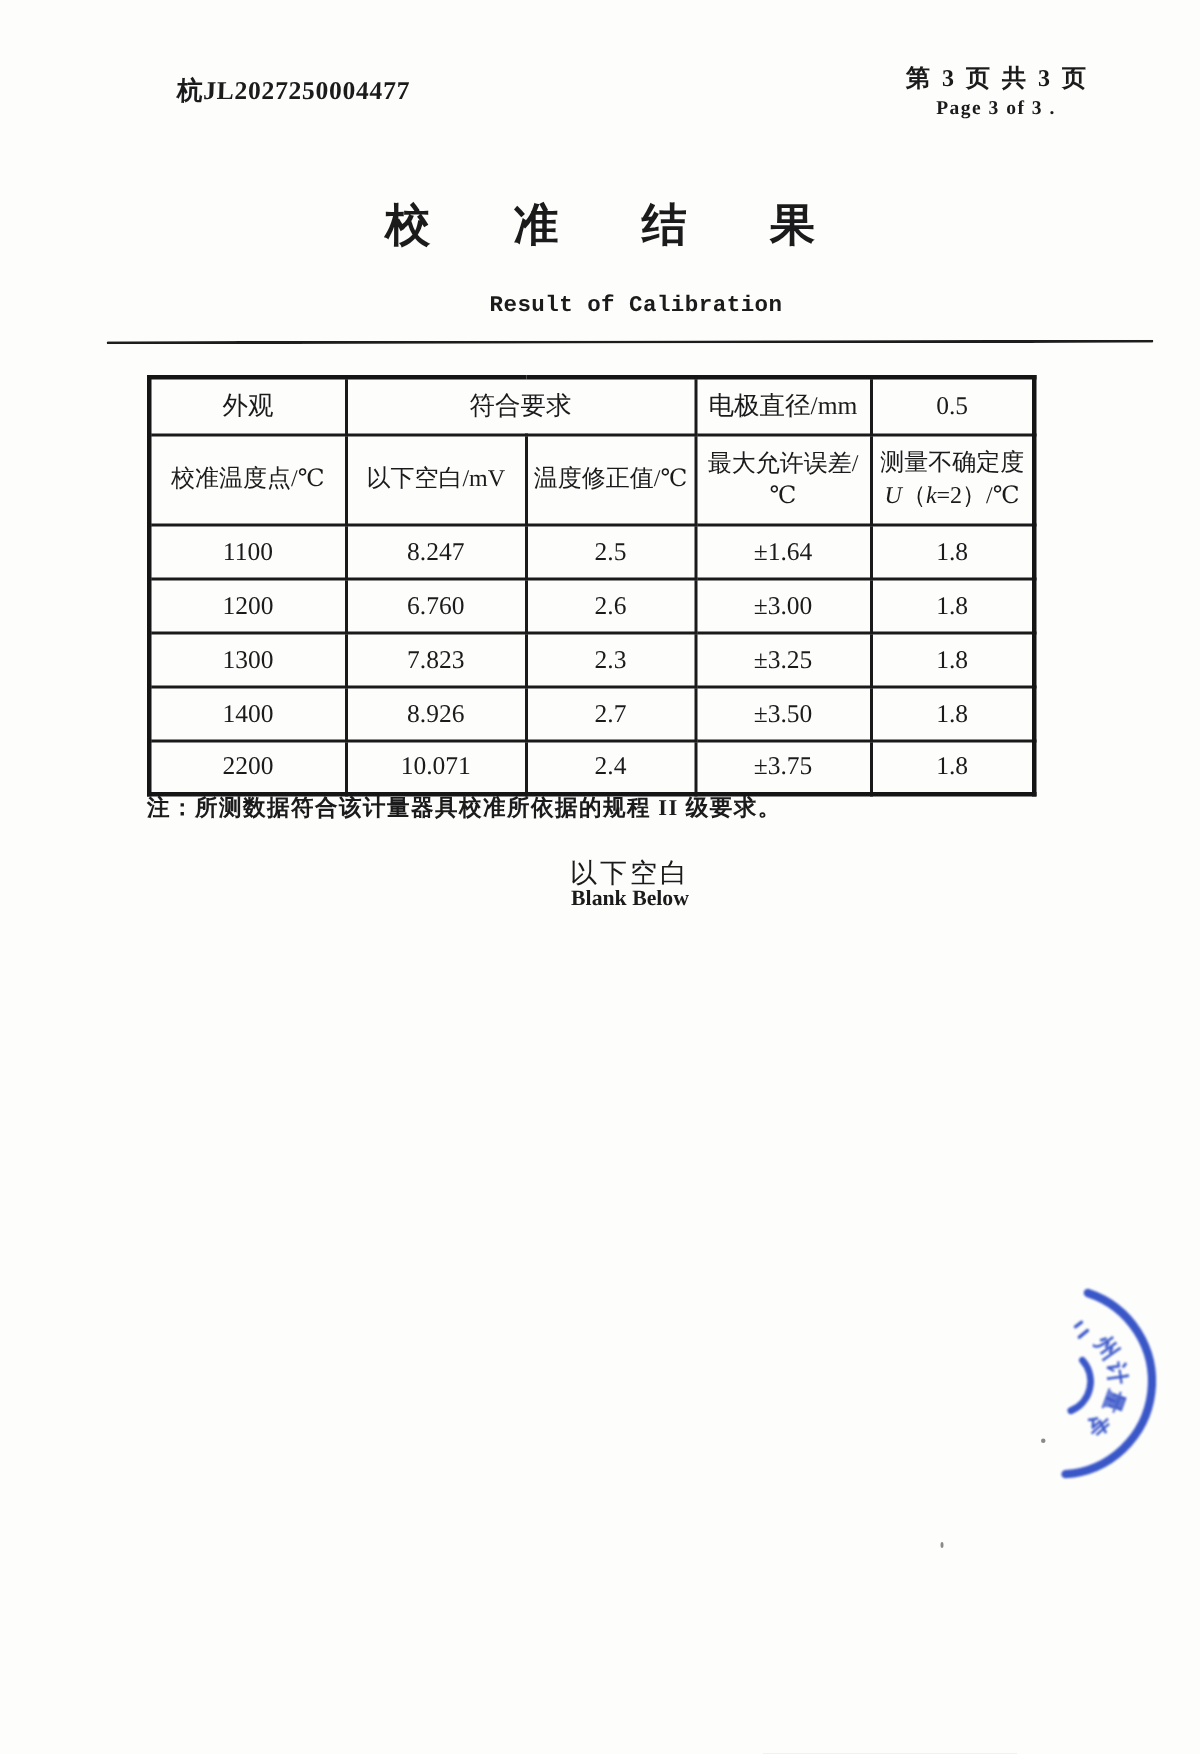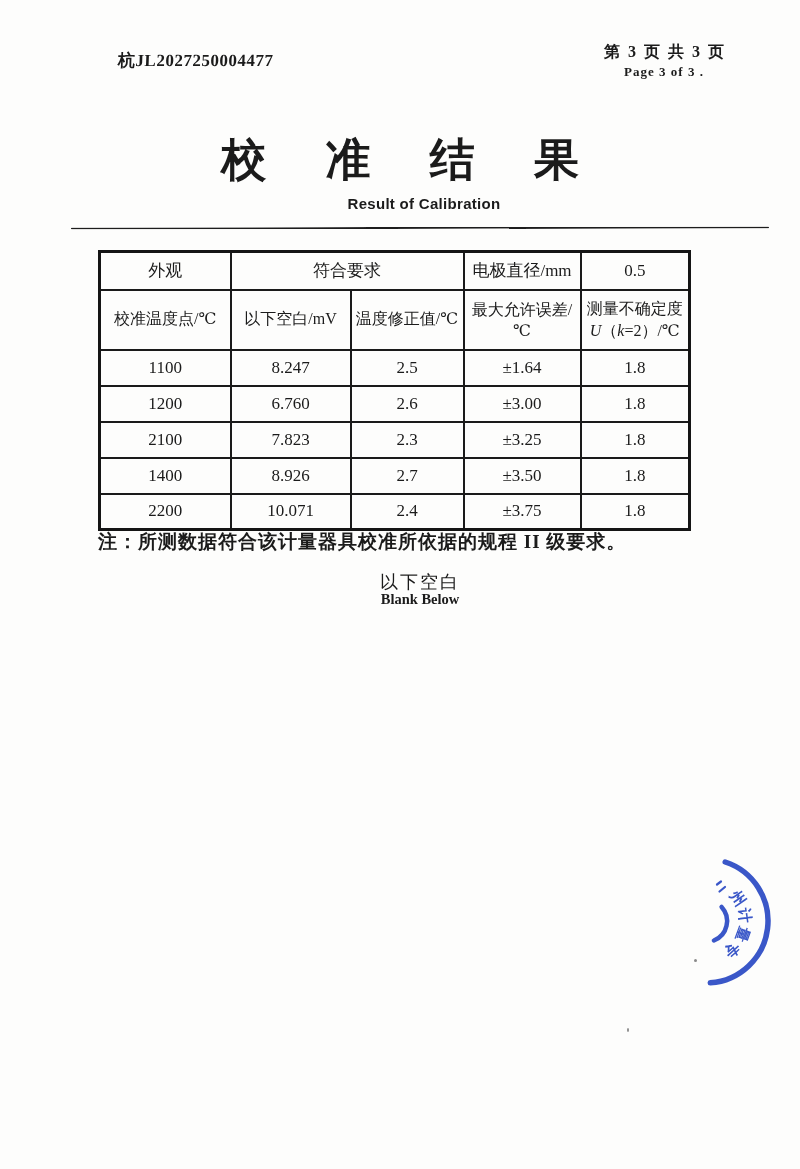--- a/index.html
+++ b/index.html
@@ -27,27 +27,27 @@
   }
   .page-num-en {
     position: absolute; left: 604px; top: 64px; width: 120px;
     font-size: 13px; font-weight: bold; text-align: center; letter-spacing: 1px;
     white-space: nowrap;
   }
 
   .title-cn {
     position: absolute; left: 0; top: 130px; width: 800px;
     text-align: center;
-    font-size: 45px; font-weight: bold;
+    font-size: 30px; font-weight: bold;
     letter-spacing: 24px; text-indent: 24px;
   }
   .title-en {
     position: absolute; left: 0; top: 195px; width: 800px;
     text-align: center;
-    font-family: Liberation Sans, sans-serif;
+    font-family: Liberation Mono, monospace;
     font-size: 15px; font-weight: bold; letter-spacing: 0.3px; padding-left: 48px;
   }
 
   .rule {
     position: absolute; left: 71px; top: 227px; width: 698px;
     border-top: 2px solid #1d1d1d; border-radius: 2px;
     transform: rotate(-0.08deg);
   }
 
   table.results {
@@ -65,21 +65,21 @@
   }
   tr.row-summary   { height: 38px; }
   tr.row-header    { height: 60px; }
   tr.row-data      { height: 36px; }
   tr.row-header td { font-size: 16px; }
   .u-cell { line-height: 1.35; }
   .it { font-style: italic; }
 
   .note {
     position: absolute; left: 98px; top: 529px;
-    font-size: 19px; font-weight: bold; letter-spacing: 1px;
+    font-size: 15px; font-weight: bold; letter-spacing: 1px;
     white-space: nowrap;
   }
 
   .blank-cn {
     position: absolute; left: 320px; top: 570px; width: 200px;
     text-align: center; font-size: 18px; letter-spacing: 2px;
   }
   .blank-en {
     position: absolute; left: 320px; top: 591px; width: 200px;
     text-align: center; font-size: 14.5px; font-weight: bold;
@@ -142,21 +142,21 @@
       <td>1.8</td>
     </tr>
     <tr class="row-data">
       <td>1200</td>
       <td>6.760</td>
       <td>2.6</td>
       <td>±3.00</td>
       <td>1.8</td>
     </tr>
     <tr class="row-data">
-      <td>2100</td>
+      <td>1300</td>
       <td>7.823</td>
       <td>2.3</td>
       <td>±3.25</td>
       <td>1.8</td>
     </tr>
     <tr class="row-data">
       <td>1400</td>
       <td>8.926</td>
       <td>2.7</td>
       <td>±3.50</td>

